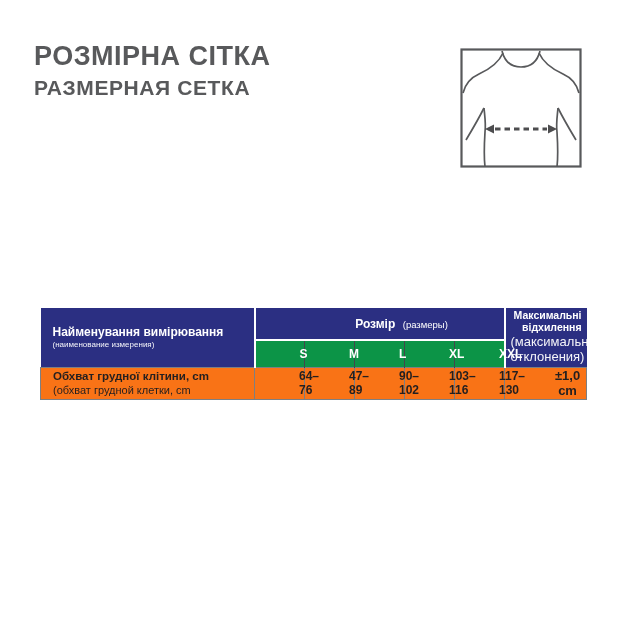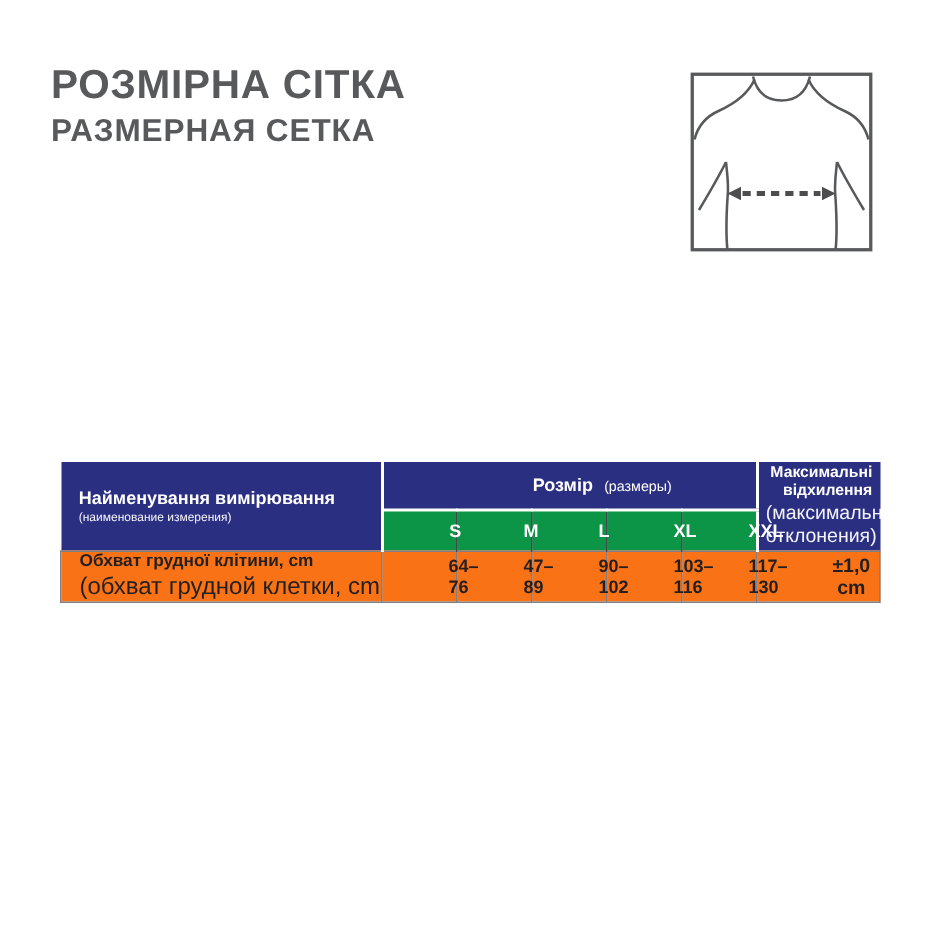--- a/index.html
+++ b/index.html
@@ -55,21 +55,21 @@
     font-size:12px;font-weight:bold;text-align:center;
     height:22px;border-left:1px solid var(--green_sep);
   }
   .green-cell:first-of-type{border-left:none;}
   tr.data-row td{
     border:1px solid var(--border_gray);
     height:32px;background:#f97316;color:var(--text_dark);
   }
   .name-cell{text-align:left;padding-left:12px;}
   .name-main{font-size:11.5px;font-weight:bold;line-height:1.2;}
-  .name-sub{font-size:16px;line-height:1.2;}
+  .name-sub{font-size:11px;line-height:1.2;}
   .value-cell{text-align:center;font-size:12px;font-weight:600;}
   .dev-cell{text-align:center;font-size:13px;font-weight:600;}
   .torso-svg{width:100%;height:100%;}
 </style>
 </head>
 <body>
 
 <div class="title-block">
   <div class="title-main">РОЗМІРНА СІТКА</div>
   <div class="title-sub">РАЗМЕРНАЯ СЕТКА</div>

